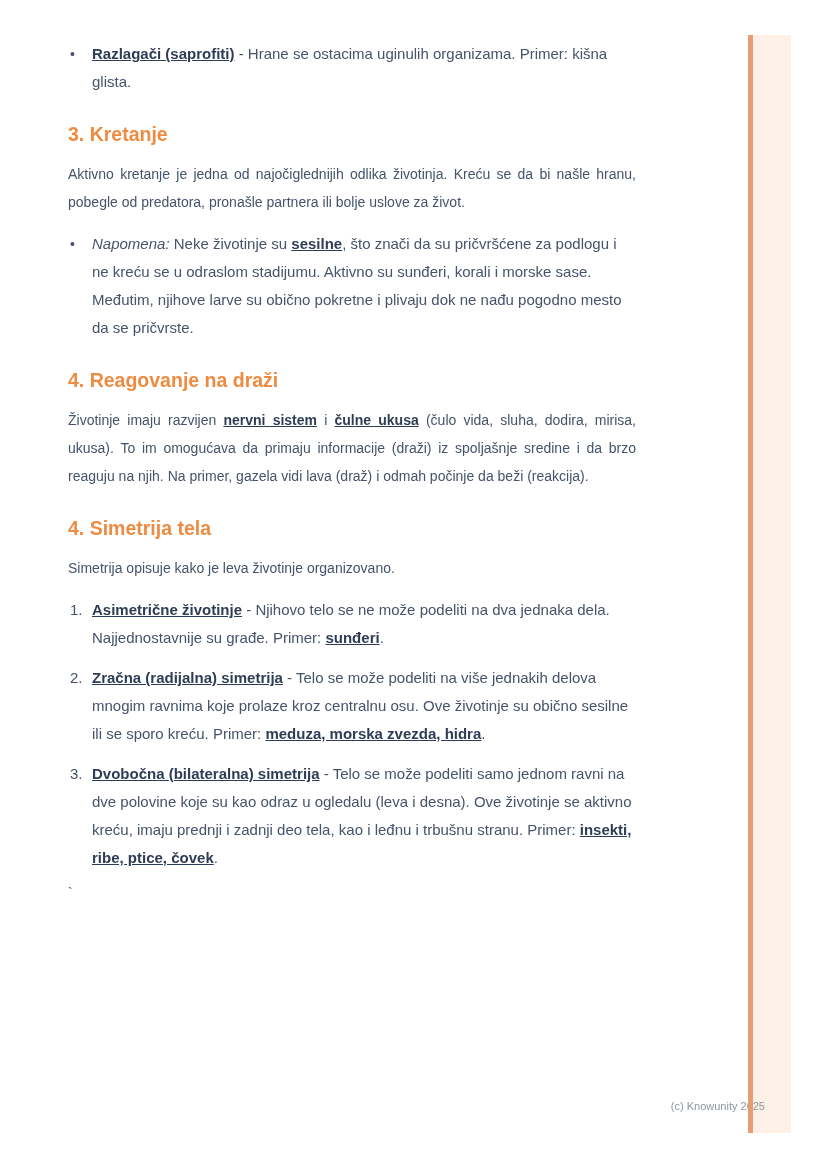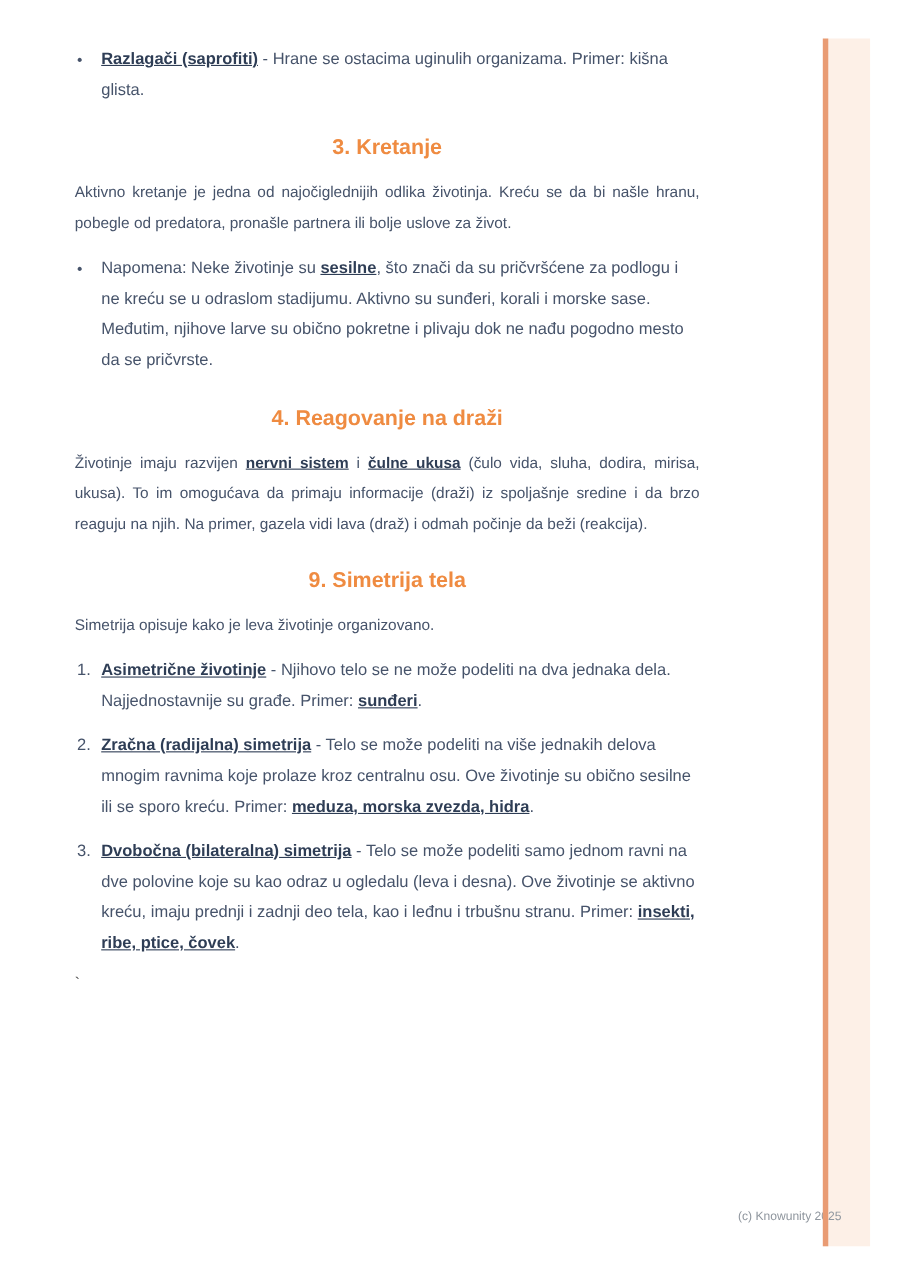--- a/index.html
+++ b/index.html
@@ -27,21 +27,20 @@
     top: 40px;
     width: 568px;
     z-index: 1;
   }
   h2.section-heading {
     font-size: 19.5px;
     line-height: 24px;
     font-weight: 700;
     color: var(--heading-color);
     margin: 26px 0 14px 0;
-    text-align: center;
   }
   p.body-paragraph {
     font-size: 14px;
     line-height: 28px;
     color: var(--body-color);
     text-align: justify;
     margin: 0 0 14px 0;
   }
   ul.bullet-list, ol.numbered-list {
     list-style: none;
@@ -62,21 +61,21 @@
     position: absolute;
     left: -22px;
     top: 0;
     width: 20px;
     color: var(--body-color);
     font-size: 15px;
     line-height: 28px;
   }
   .bullet-marker { font-size: 14px; }
   .b { font-weight: 700; color: var(--strong-color); text-decoration: underline; }
-  .i { }
+  .i { font-style: italic; }
   .stray-mark {
     margin-top: 10px;
     font-size: 14px;
     line-height: 14px;
     color: #4a4a4a;
   }
   .stripe-fill {
     position: absolute;
     left: 753px;
     top: 35px;
@@ -128,21 +127,21 @@
     <li class="list-entry">
       <span class="marker bullet-marker">•</span>
       <span><span class="i">Napomena:</span><span> Neke životinje su </span><span class="b">sesilne</span><span>, što znači da su pričvršćene za podlogu i ne kreću se u odraslom stadijumu. Aktivno su sunđeri, korali i morske sase. Međutim, njihove larve su obično pokretne i plivaju dok ne nađu pogodno mesto da se pričvrste.</span></span>
     </li>
   </ul>
 
   <h2 class="section-heading">4. Reagovanje na draži</h2>
 
   <p class="body-paragraph"><span>Životinje imaju razvijen </span><span class="b">nervni sistem</span><span> i </span><span class="b">čulne ukusa</span><span> (čulo vida, sluha, dodira, mirisa, ukusa). To im omogućava da primaju informacije (draži) iz spoljašnje sredine i da brzo reaguju na njih. Na primer, gazela vidi lava (draž) i odmah počinje da beži (reakcija).</span></p>
 
-  <h2 class="section-heading">9. Simetrija tela</h2>
+  <h2 class="section-heading">4. Simetrija tela</h2>
 
   <p class="body-paragraph"><span>Simetrija opisuje kako je leva životinje organizovano.</span></p>
 
   <ol class="numbered-list">
     <li class="list-entry">
       <span class="marker">1.</span>
       <span><span class="b">Asimetrične životinje</span><span> - Njihovo telo se ne može podeliti na dva jednaka dela. Najjednostavnije su građe. Primer: </span><span class="b">sunđeri</span><span>.</span></span>
     </li>
     <li class="list-entry">
       <span class="marker">2.</span>

